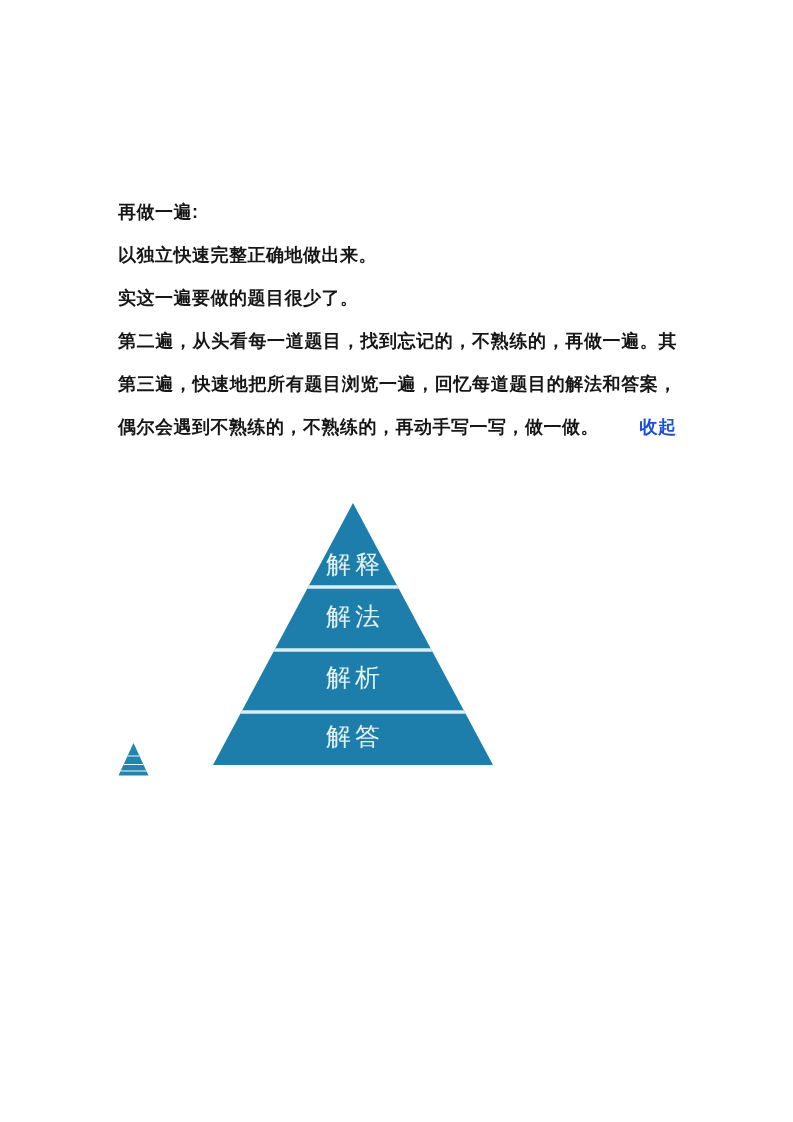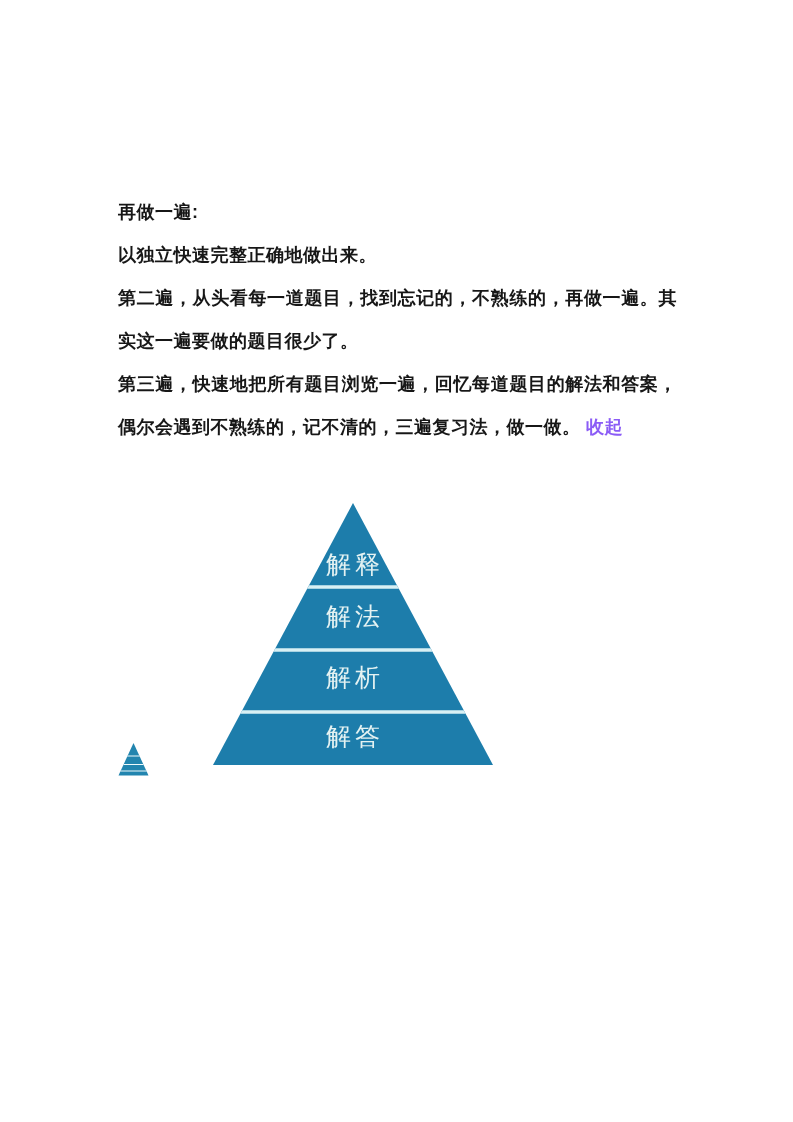--- a/index.html
+++ b/index.html
@@ -31,21 +31,22 @@
     white-space: normal;
     text-align: justify;
     text-align-last: justify;
   }
   .line.left {
     text-align: left;
     text-align-last: left;
   }
   .collapse-link {
     cursor: pointer;
-    color: #8b5cf6;
+    color: #1d4ed8;
+    margin-left: 35px;
   }
   .pyramid-svg {
     position: absolute;
     left: 203px;
     top: 495px;
     width: 300px;
     height: 290px;
   }
   .pyramid-svg text {
     font-family: "Liberation Sans", sans-serif;
@@ -63,25 +64,25 @@
   }
 </style>
 </head>
 <body>
 
 <div class="page">
 
   <div class="text-block">
     <div class="line left">再做一遍:</div>
     <div class="line left">以独立快速完整正确地做出来。</div>
+    <div class="line left">实这一遍要做的题目很少了。</div>
     <div class="line justify">第二遍，从头看每一道题目，找到忘记的，不熟练的，再做一遍。其</div>
-    <div class="line left">实这一遍要做的题目很少了。</div>
     <div class="line justify">第三遍，快速地把所有题目浏览一遍，回忆每道题目的解法和答案，</div>
     <div class="line left">
-      <span>偶尔会遇到不熟练的，记不清的，三遍复习法，做一做。</span>
+      <span>偶尔会遇到不熟练的，不熟练的，再动手写一写，做一做。</span>
       <span class="collapse-link">收起</span>
     </div>
   </div>
 
   <svg class="pyramid-svg" viewBox="0 0 300 290">
     <defs>
       <clipPath id="tri-clip">
         <polygon points="150,8 290,270 10,270"></polygon>
       </clipPath>
     </defs>

